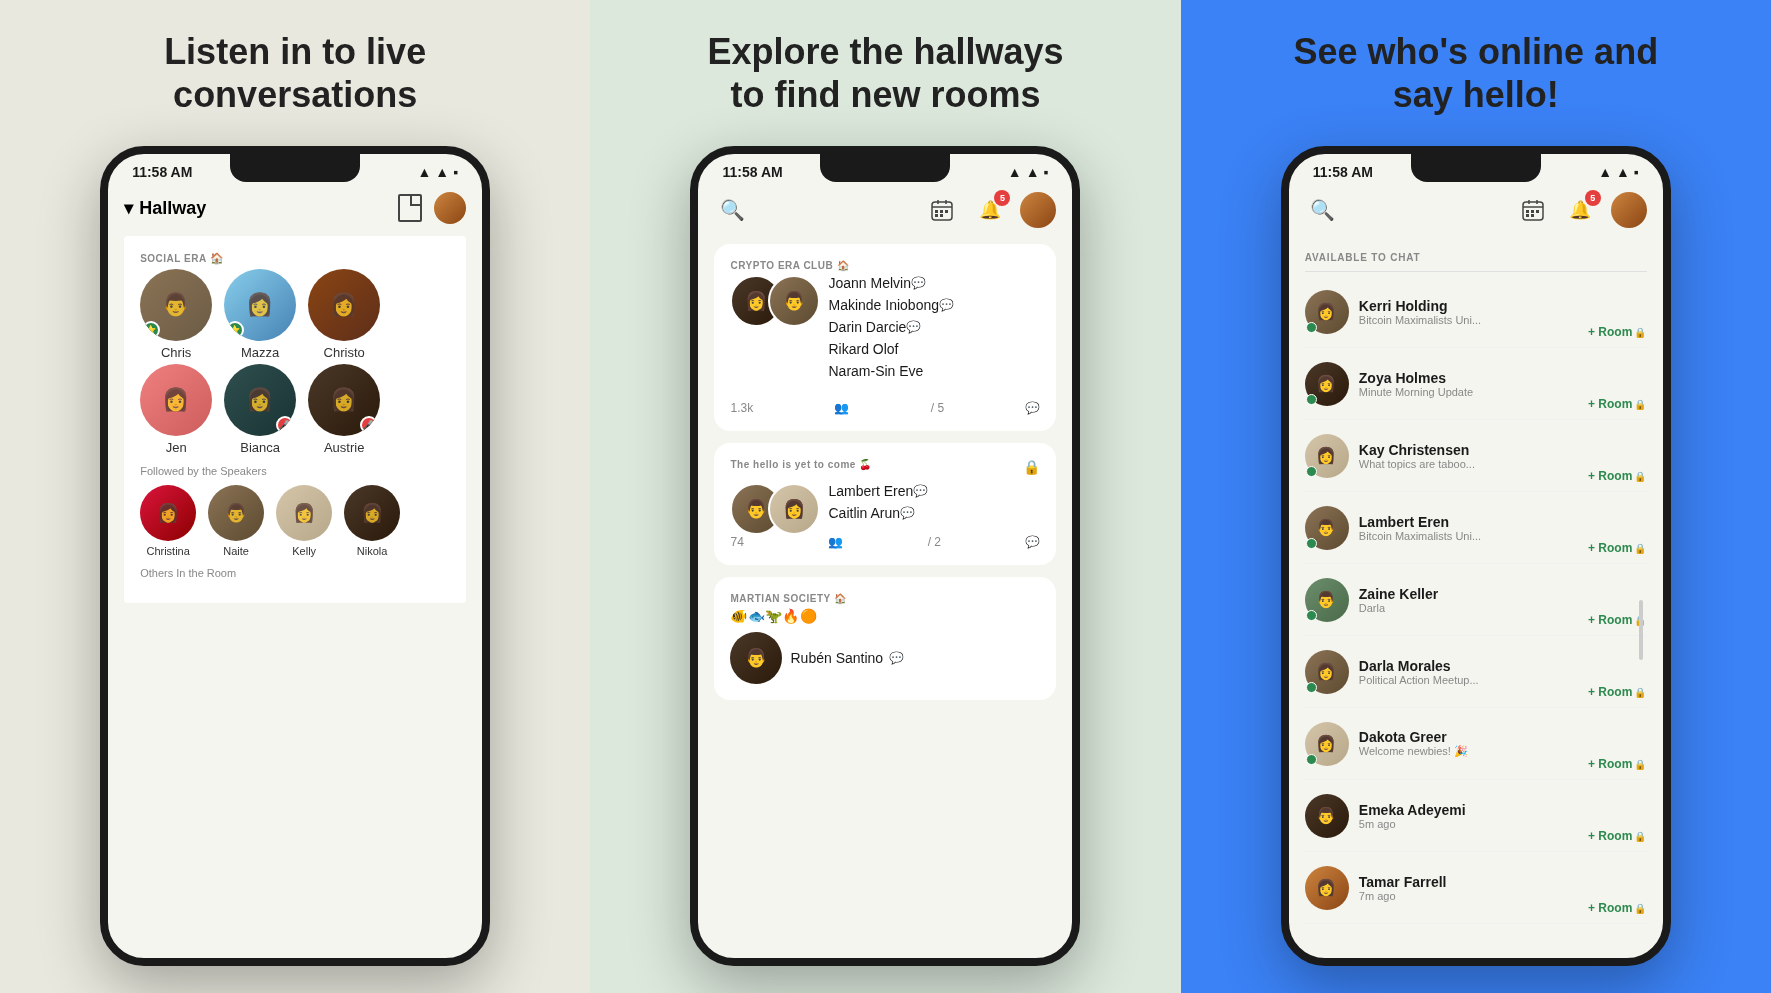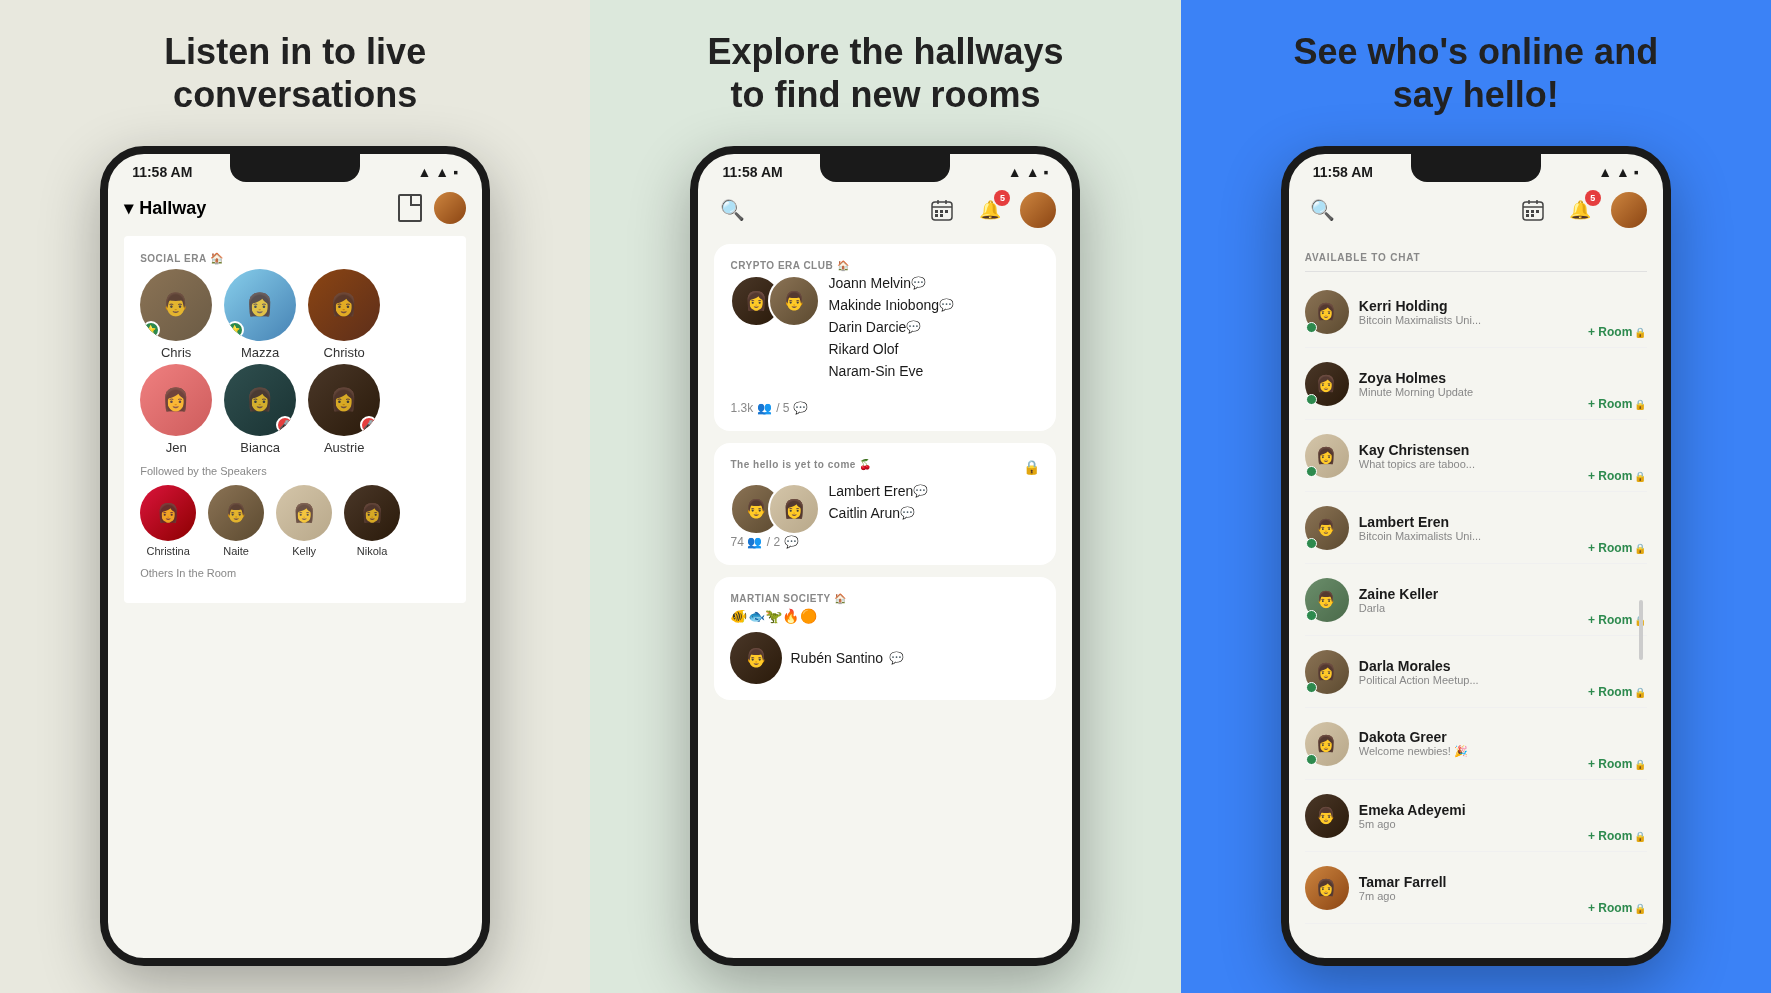--- a/index.html
+++ b/index.html
@@ -322,20 +322,21 @@
     }
 
     .chat-icon { font-size: 12px; color: #888; }
 
     .room-stats {
       font-size: 12px;
       color: #888;
       display: flex;
       align-items: center;
       gap: 4px;
+      justify-content: space-between;
     }
 
     
     .lock-icon { color: #888; font-size: 14px; }
 
     
     .available-header {
       font-size: 10px;
       font-weight: 700;
       color: #888;

